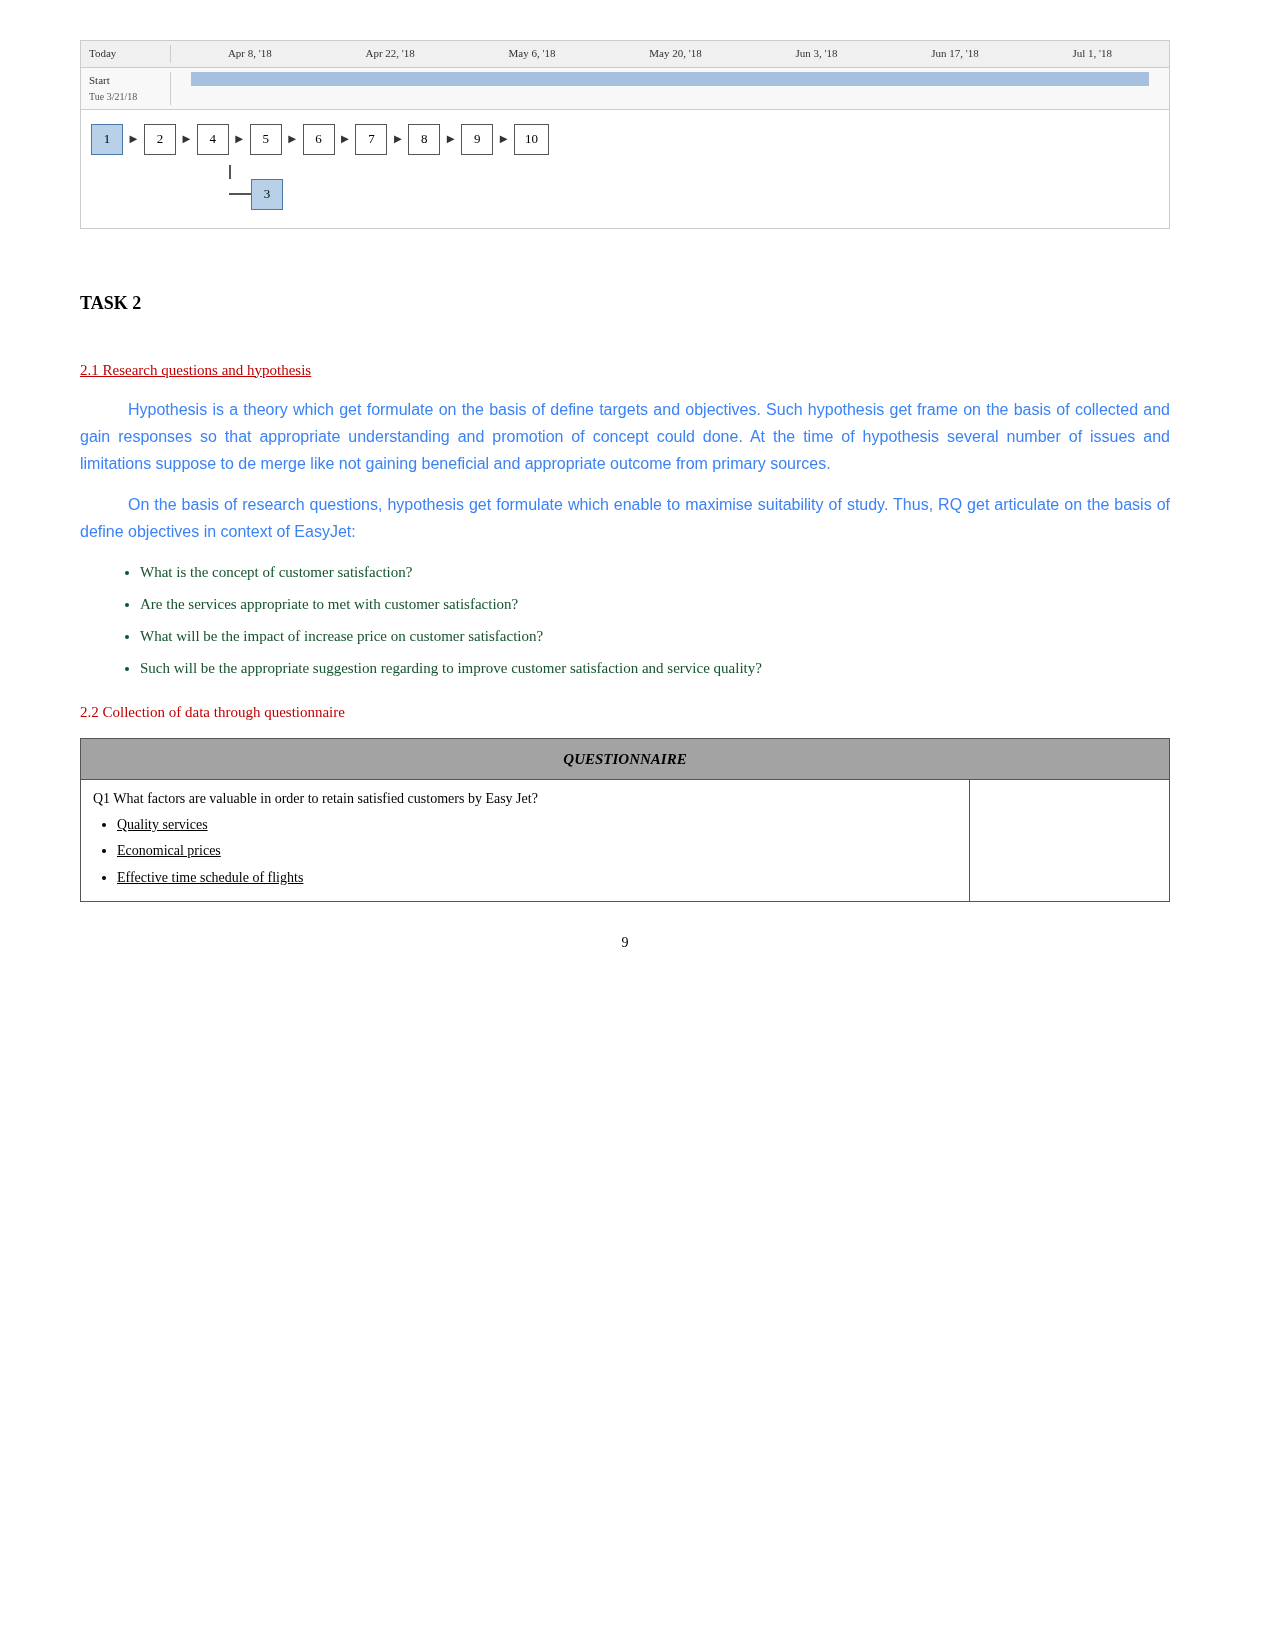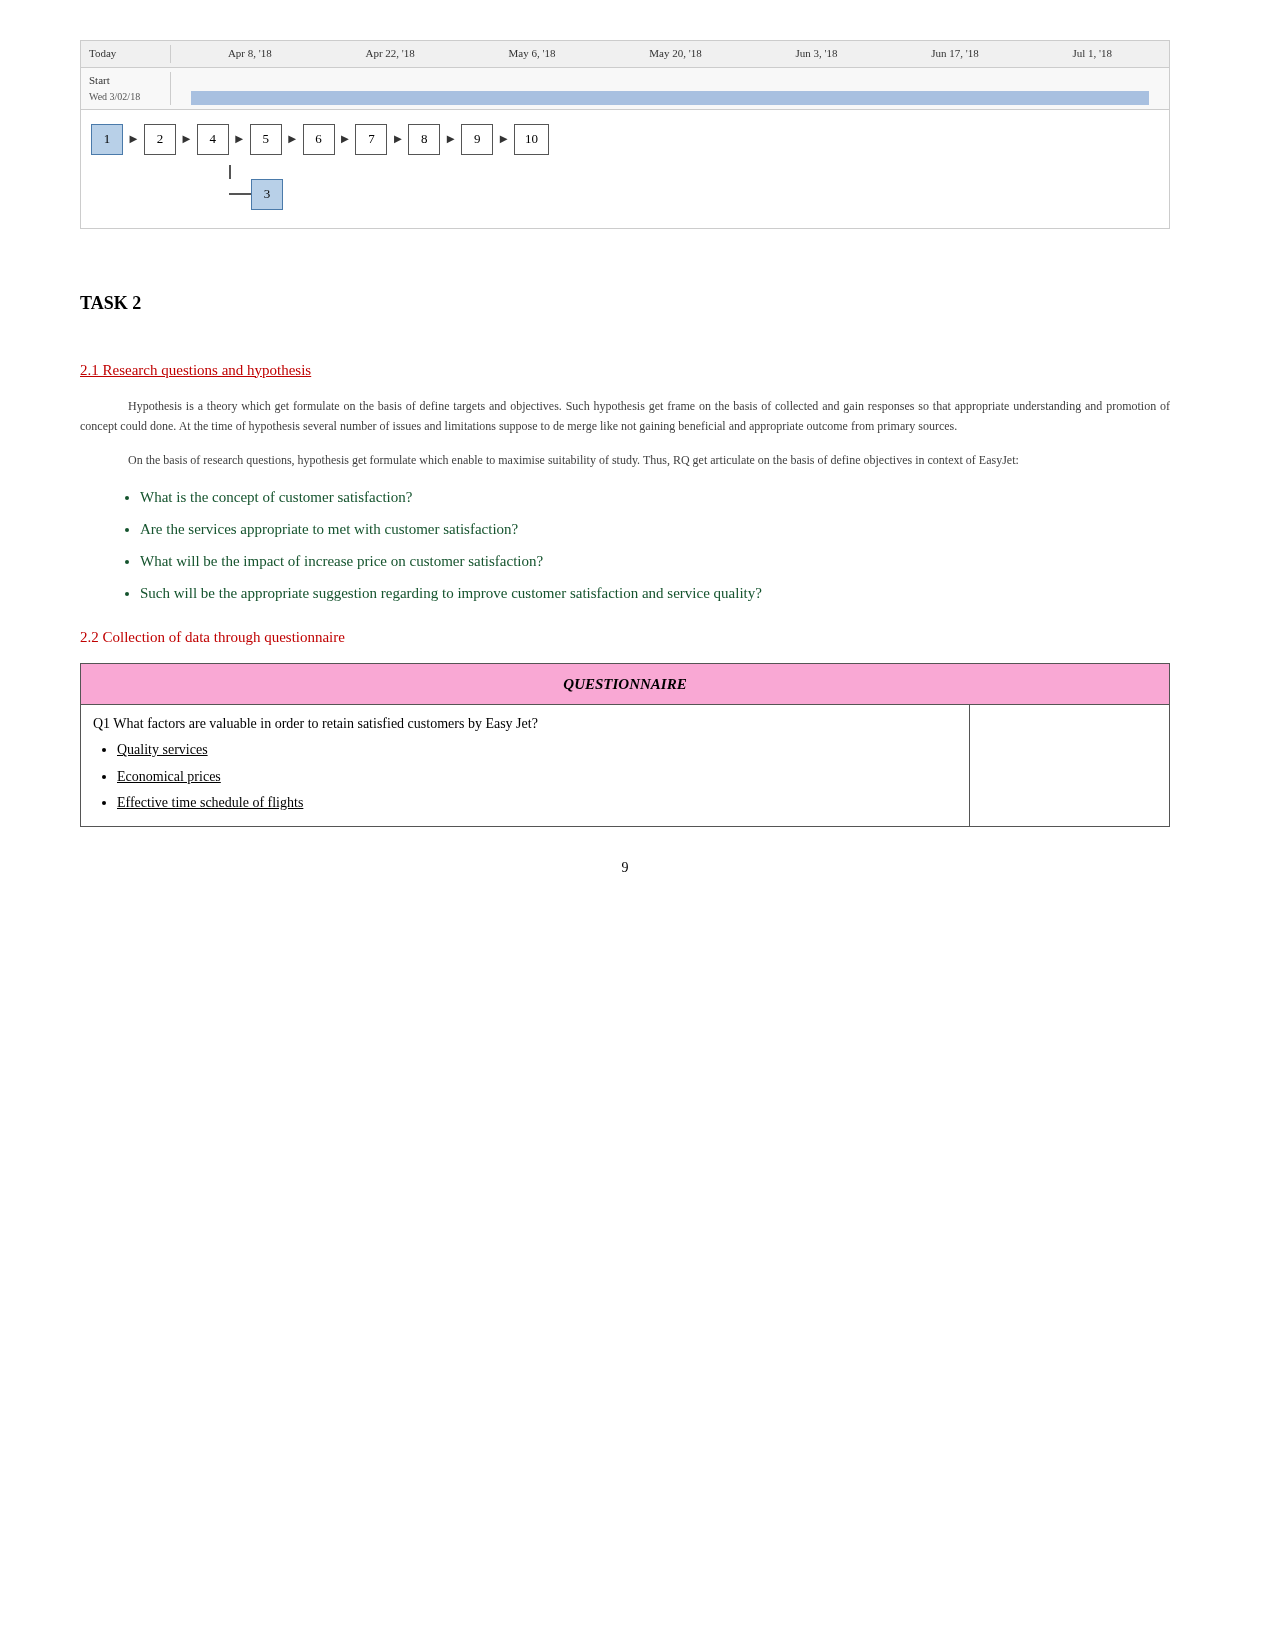--- a/index.html
+++ b/index.html
@@ -45,21 +45,21 @@
     .gantt-header-dates {
       flex: 1;
       display: flex;
       justify-content: space-around;
       font-size: 11px;
       color: #333;
       padding: 0 10px;
     }
     .gantt-start-row {
       display: flex;
-      align-items: flex-end;
+      align-items: flex-start;
       border-bottom: 1px solid #ccc;
       padding: 4px 0;
       background: #f8f8f8;
     }
     .gantt-start-label {
       width: 90px;
       min-width: 90px;
       padding-left: 8px;
       font-size: 11px;
       color: #333;
@@ -114,26 +114,26 @@
       margin-top: 10px;
     }
     .section-heading {
       font-size: 15px;
       color: #c00000;
       text-decoration: underline;
       margin-bottom: 14px;
       font-family: 'Times New Roman', Times, serif;
     }
     .paragraph {
-      color: #404040;
-      font-size: 12px;
+      color: #3b82f6;
+      font-size: 16px;
       text-align: justify;
       text-indent: 48px;
       margin-bottom: 14px;
-      font-family: Liberation Serif, serif;
+      font-family: Liberation Sans, sans-serif;
       line-height: 1.7;
     }
     .bullet-list {
       margin-left: 60px;
       margin-bottom: 20px;
     }
     .bullet-list li {
       color: #14532d;
       margin-bottom: 8px;
       font-size: 15px;
@@ -163,21 +163,21 @@
       font-family: 'Times New Roman', Times, serif;
       font-size: 14px;
       color: #000;
       vertical-align: top;
     }
     .questionnaire-table .table-header {
       text-align: center;
       font-style: italic;
       font-weight: bold;
       font-size: 15px;
-      background: #f9a8d4;
+      background: #a3a3a3;
       margin-left: 48px;
     }
     .questionnaire-table .q-row {
       font-size: 14px;
     }
     .table-bullet-list {
       list-style-type: disc;
       margin-left: 24px;
       margin-top: 4px;
       text-decoration: underline;
@@ -216,21 +216,21 @@
         <span>May 6, '18</span>
         <span>May 20, '18</span>
         <span>Jun 3, '18</span>
         <span>Jun 17, '18</span>
         <span>Jul 1, '18</span>
       </div>
     </div>
     <div class="gantt-start-row">
       <div class="gantt-start-label">
         <div style="font-size:11px;color:#333;">Start</div>
-        <div style="font-size:10px;color:#555;">Wed 3/02/18</div>
+        <div style="font-size:10px;color:#555;">Tue 3/21/18</div>
       </div>
       <div style="flex:1;padding:0 10px;">
         <div class="gantt-start-bar"></div>
       </div>
     </div>
 
     <div class="flow-area">
       <div class="flow-row">
 
         <div class="flow-box blue">1</div>

